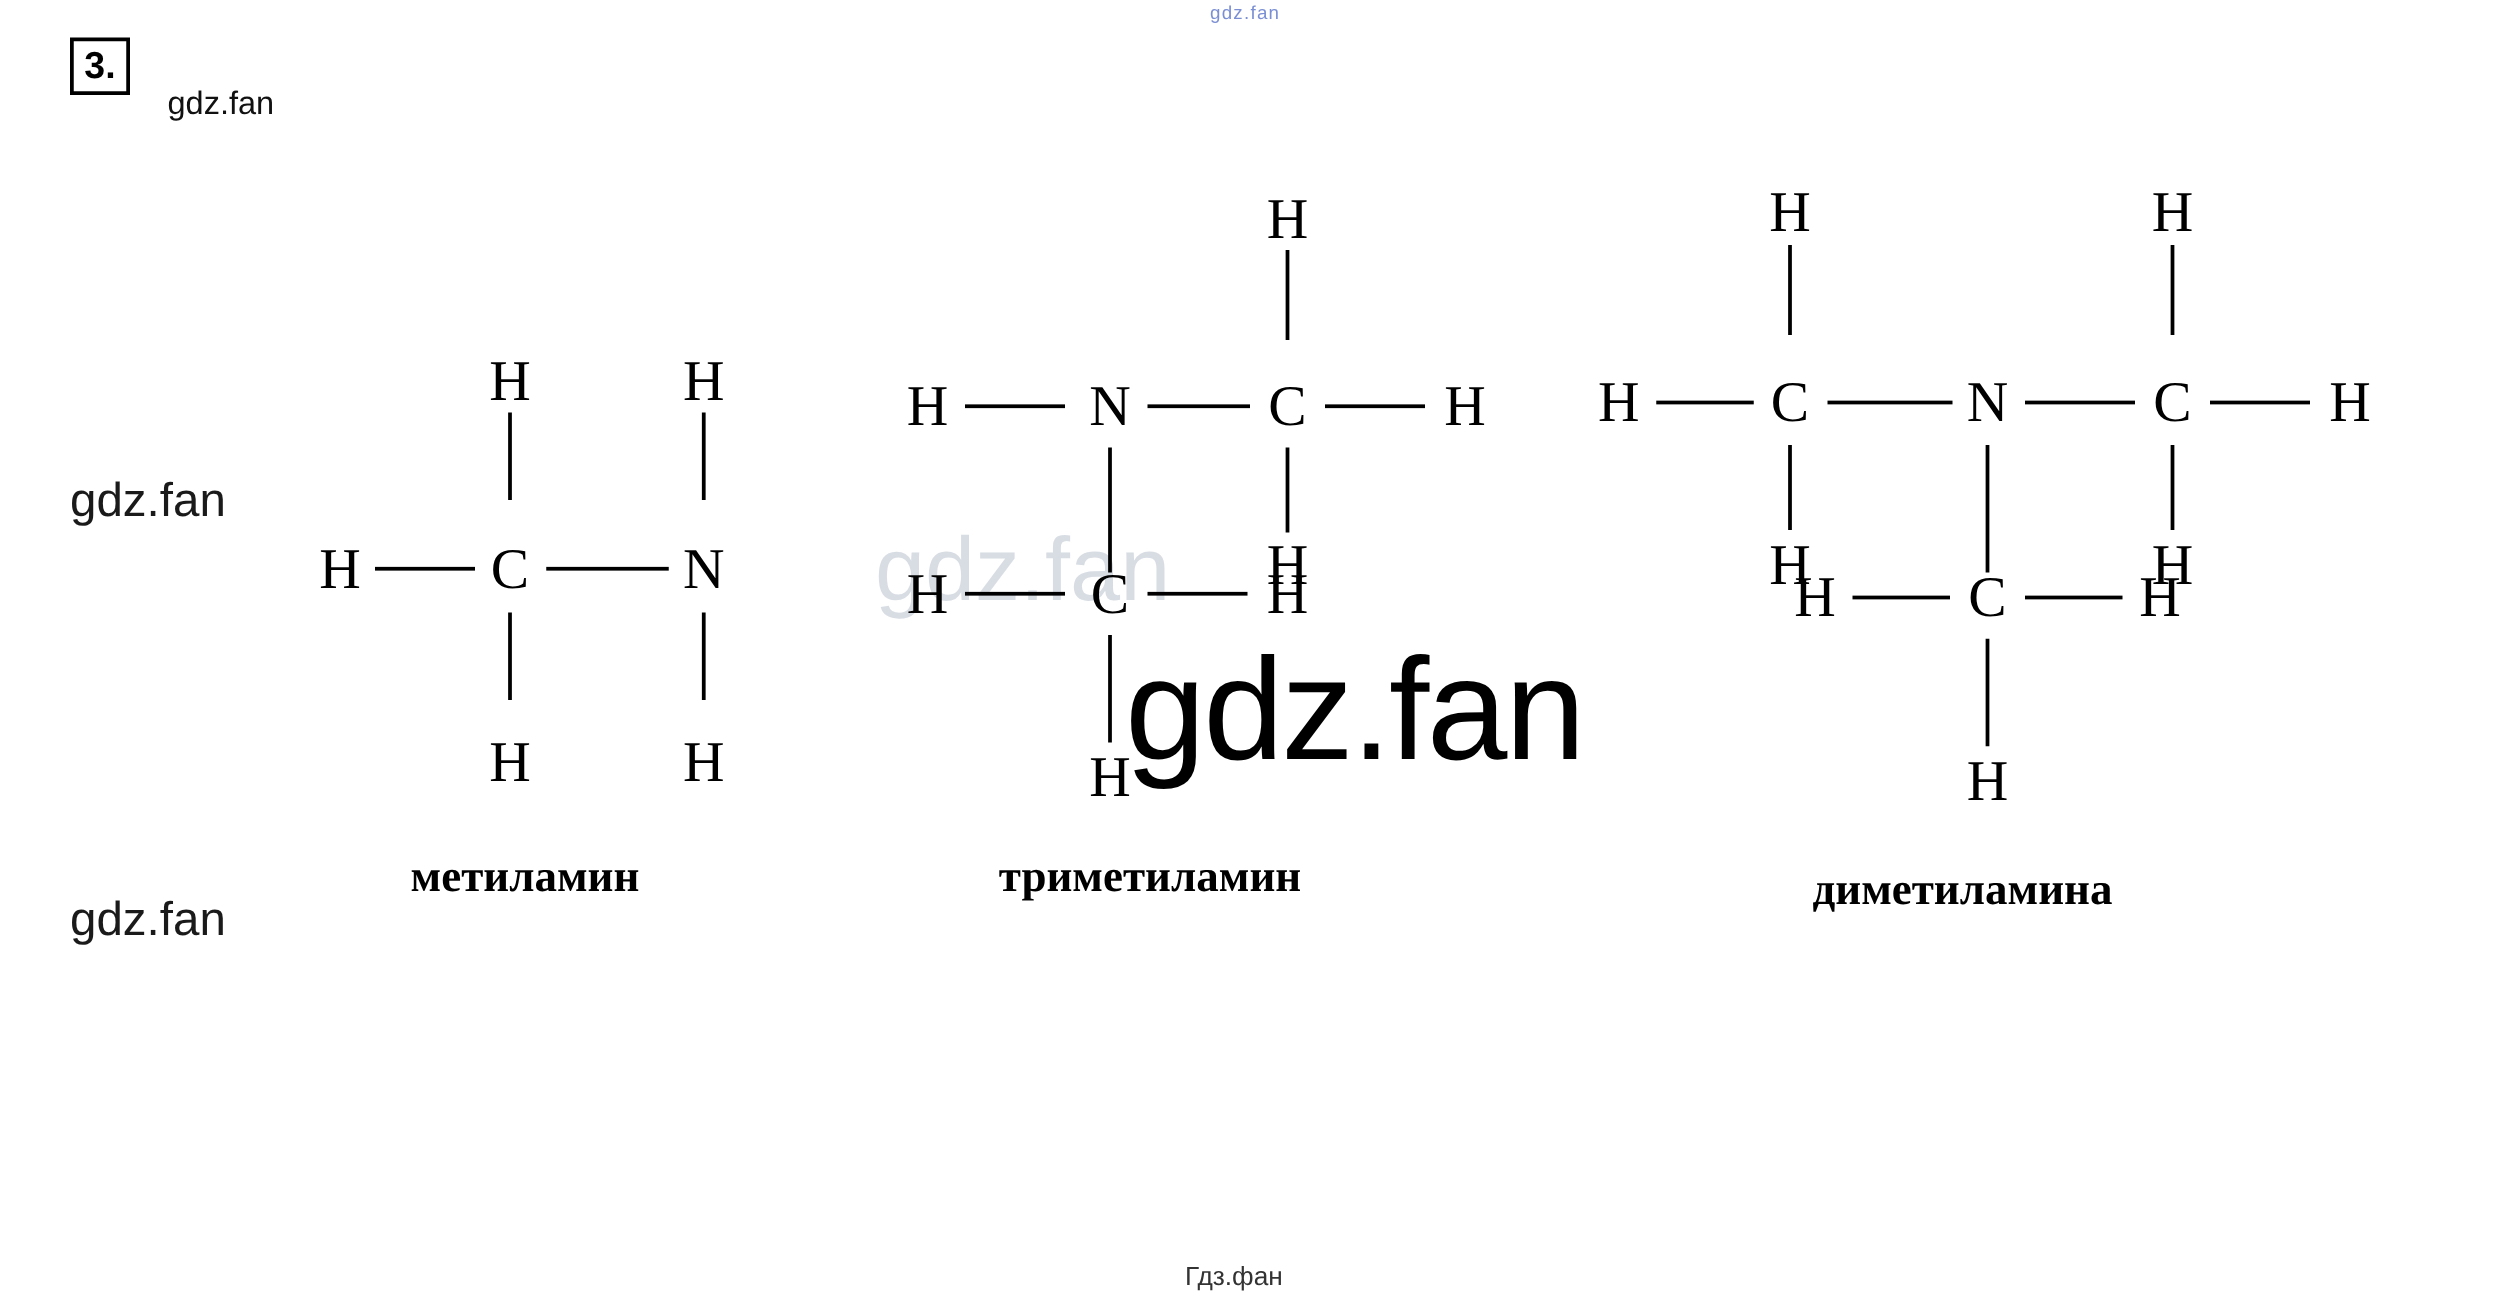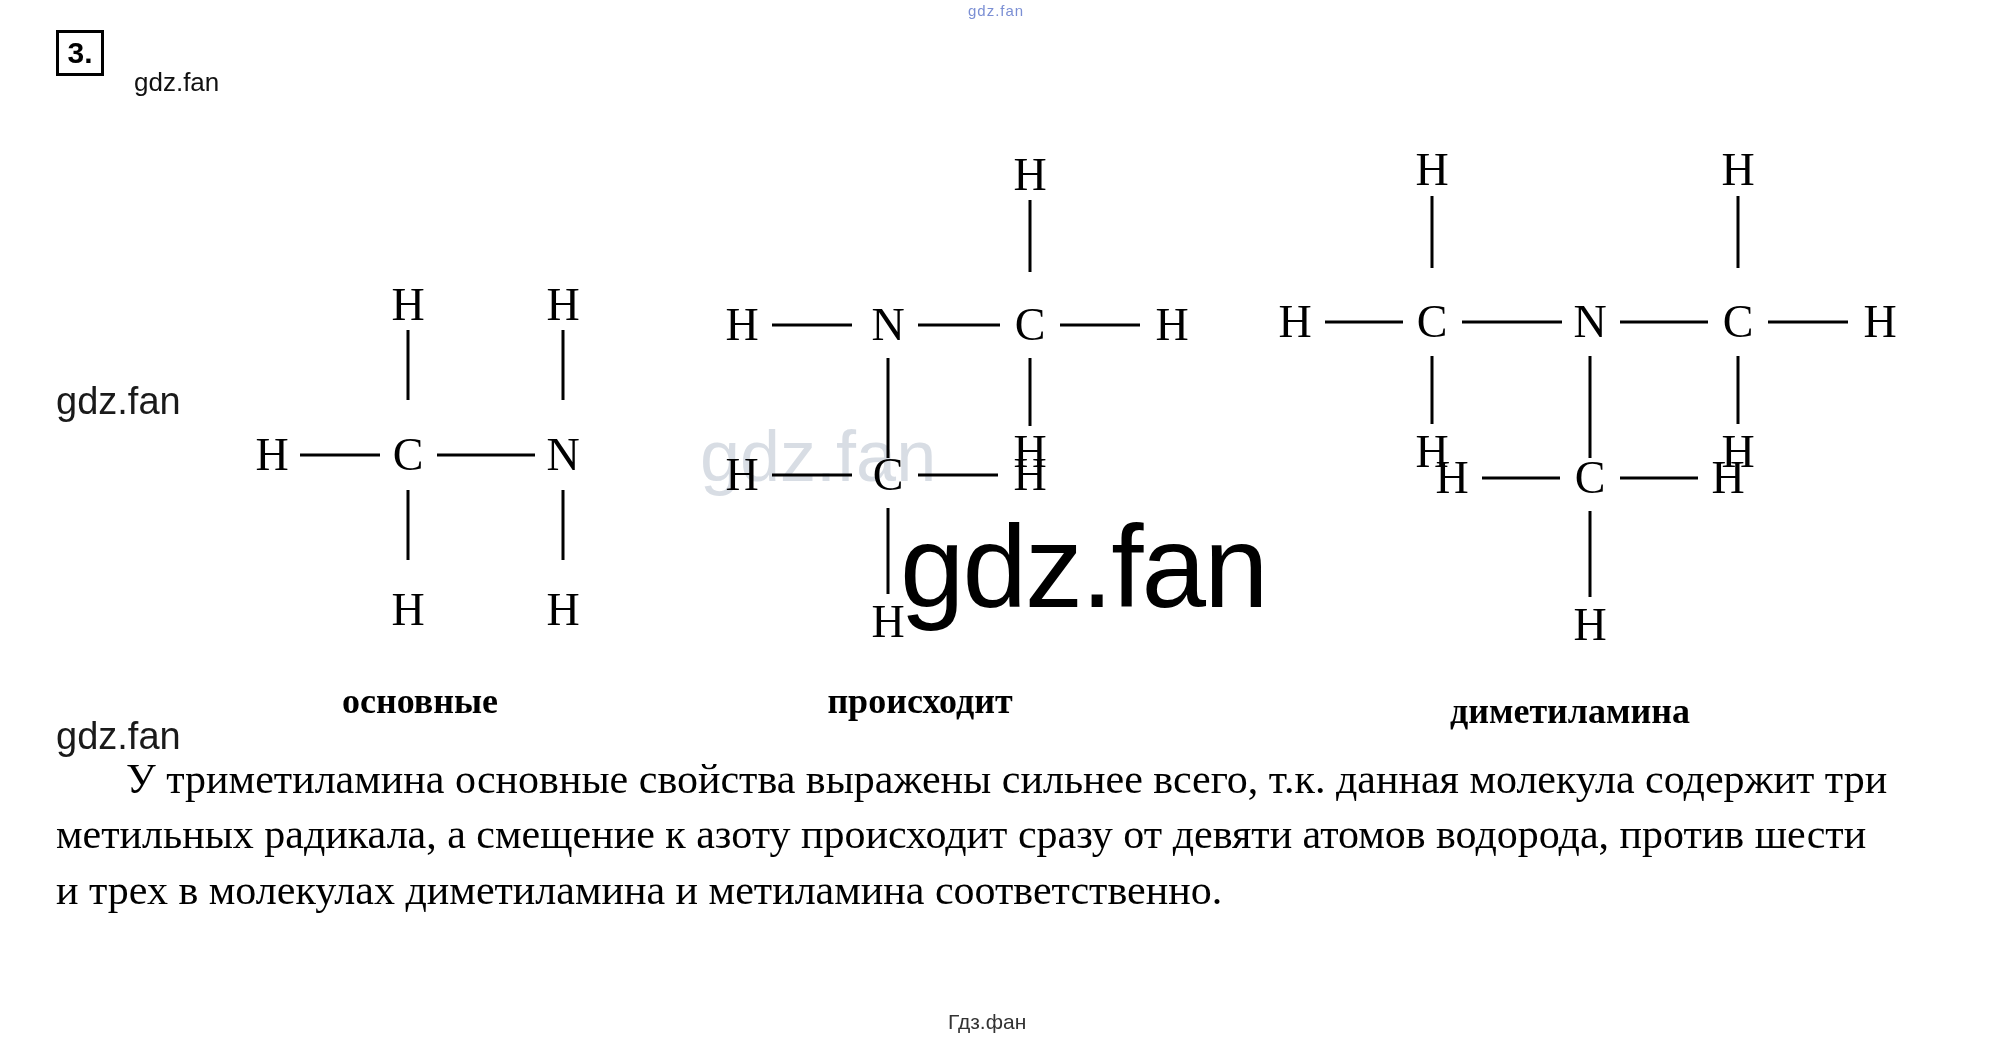--- a/index.html
+++ b/index.html
@@ -157,21 +157,21 @@
     <div class="bond-h" style="left:300px; top:455px; width:80px;"></div>
     <div class="atom" style="left:408px; top:455px;">C</div>
     <div class="bond-h" style="left:437px; top:455px; width:98px;"></div>
     <div class="atom" style="left:563px; top:455px;">N</div>
 
     <div class="bond-v" style="left:408px; top:490px; height:70px;"></div>
     <div class="atom" style="left:408px; top:610px;">H</div>
     <div class="bond-v" style="left:563px; top:490px; height:70px;"></div>
     <div class="atom" style="left:563px; top:610px;">H</div>
 
-    <div class="mol-caption" style="left:420px; top:680px;">основные</div>
+    <div class="mol-caption" style="left:420px; top:680px;">метиламин</div>
   </div>
 
   <div>
 
     <div class="atom" style="left:1030px; top:175px;">H</div>
     <div class="bond-v" style="left:1030px; top:200px; height:72px;"></div>
 
     <div class="atom" style="left:742px; top:325px;">H</div>
     <div class="bond-h" style="left:772px; top:325px; width:80px;"></div>
     <div class="atom" style="left:888px; top:325px;">N</div>
@@ -187,21 +187,21 @@
 
     <div class="atom" style="left:742px; top:475px;">H</div>
     <div class="bond-h" style="left:772px; top:475px; width:80px;"></div>
     <div class="atom" style="left:888px; top:475px;">C</div>
     <div class="bond-h" style="left:918px; top:475px; width:80px;"></div>
     <div class="atom" style="left:1030px; top:475px;">H</div>
 
     <div class="bond-v" style="left:888px; top:508px; height:86px;"></div>
     <div class="atom" style="left:888px; top:622px;">H</div>
 
-    <div class="mol-caption" style="left:920px; top:680px;">происходит</div>
+    <div class="mol-caption" style="left:920px; top:680px;">триметиламин</div>
   </div>
 
   <div>
 
     <div class="atom" style="left:1432px; top:170px;">H</div>
     <div class="bond-v" style="left:1432px; top:196px; height:72px;"></div>
     <div class="atom" style="left:1738px; top:170px;">H</div>
     <div class="bond-v" style="left:1738px; top:196px; height:72px;"></div>
 
     <div class="atom" style="left:1295px; top:322px;">H</div>
@@ -228,17 +228,16 @@
     <div class="atom" style="left:1728px; top:478px;">H</div>
 
     <div class="bond-v" style="left:1590px; top:511px; height:86px;"></div>
     <div class="atom" style="left:1590px; top:625px;">H</div>
 
     <div class="mol-caption" style="left:1570px; top:690px;">диметиламина</div>
   </div>
 
   <div class="wm-big">gdz.fan</div>
 
-  <div class="body-text">У триметиламина основные свойства выражены сильнее всего, т.к. данная молекула содержит три метильных радикала, а смещение к азоту происходит сразу от девяти атомов водорода, против шести и трех в молекулах диметиламина и метиламина соответственно.</div>
 
   <div class="wm-bottom">Гдз.фан</div>
 
 </div>
 
 </body></html>

